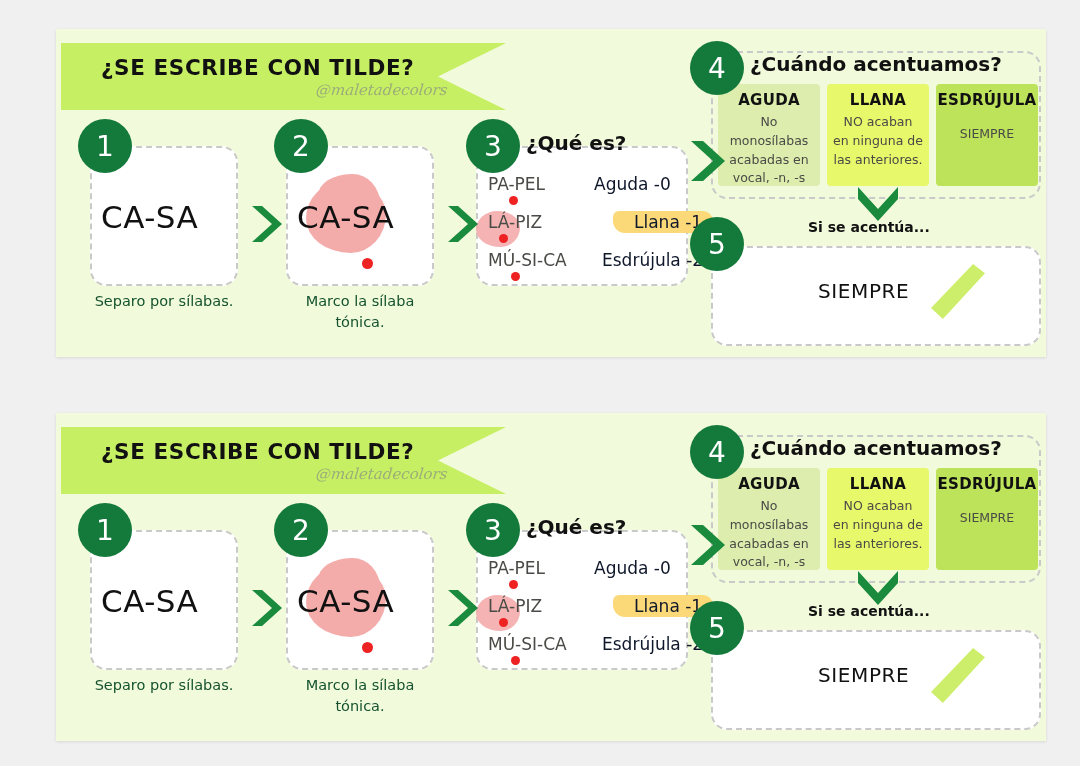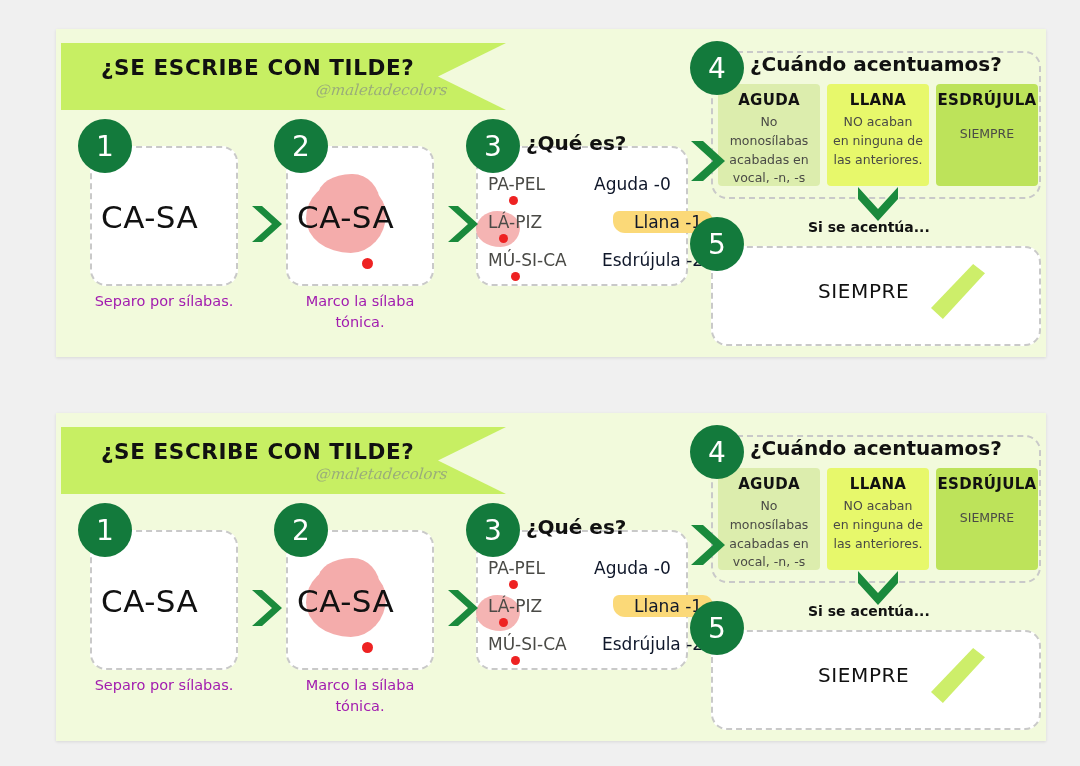--- a/index.html
+++ b/index.html
@@ -110,21 +110,21 @@
     font-family: "DejaVu Sans", sans-serif;
     font-size: 31px;
     color: #111111;
     letter-spacing: 0.5px;
     white-space: nowrap;
   }
   .caption {
     position: absolute;
     font-family: "DejaVu Sans", sans-serif;
     font-size: 14.5px;
-    color: #a21caf;
+    color: #14532d;
     line-height: 1.45;
     text-align: center;
     white-space: pre-line;
   }
 
   
   .pink-blob {
     position: absolute;
     background: #f4acab;
     border-radius: 48% 52% 44% 56% / 52% 46% 54% 48%;

